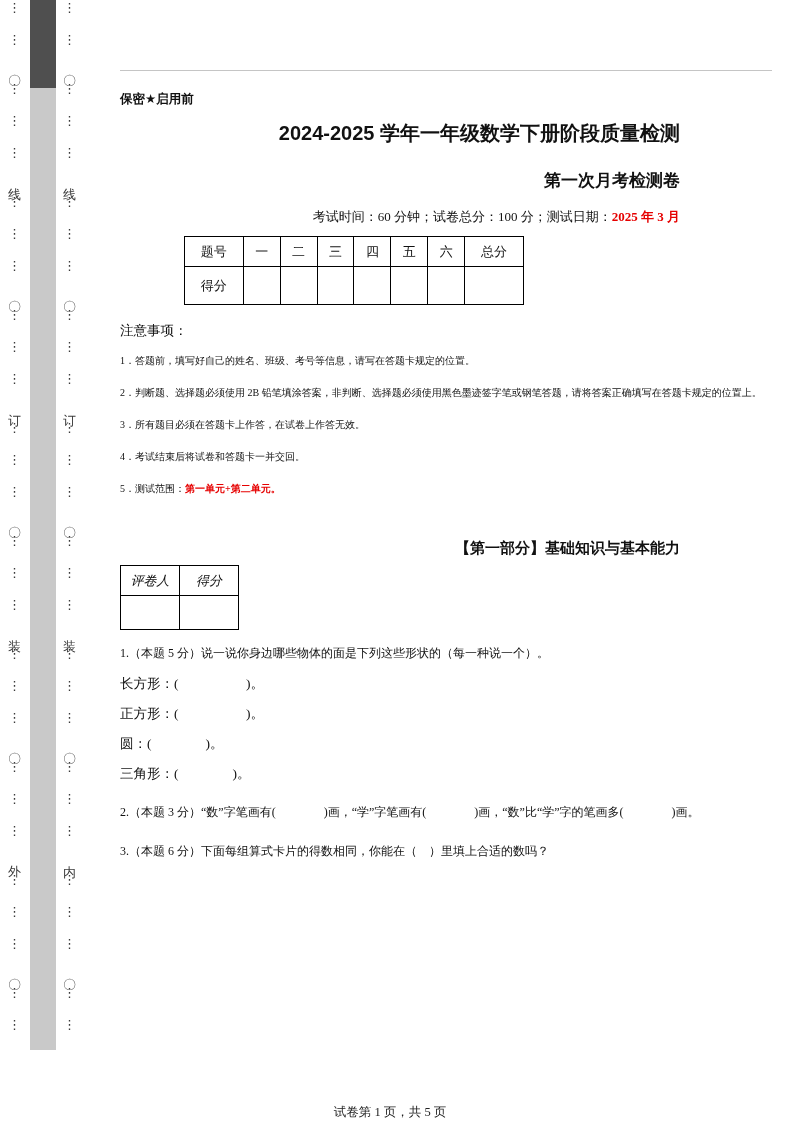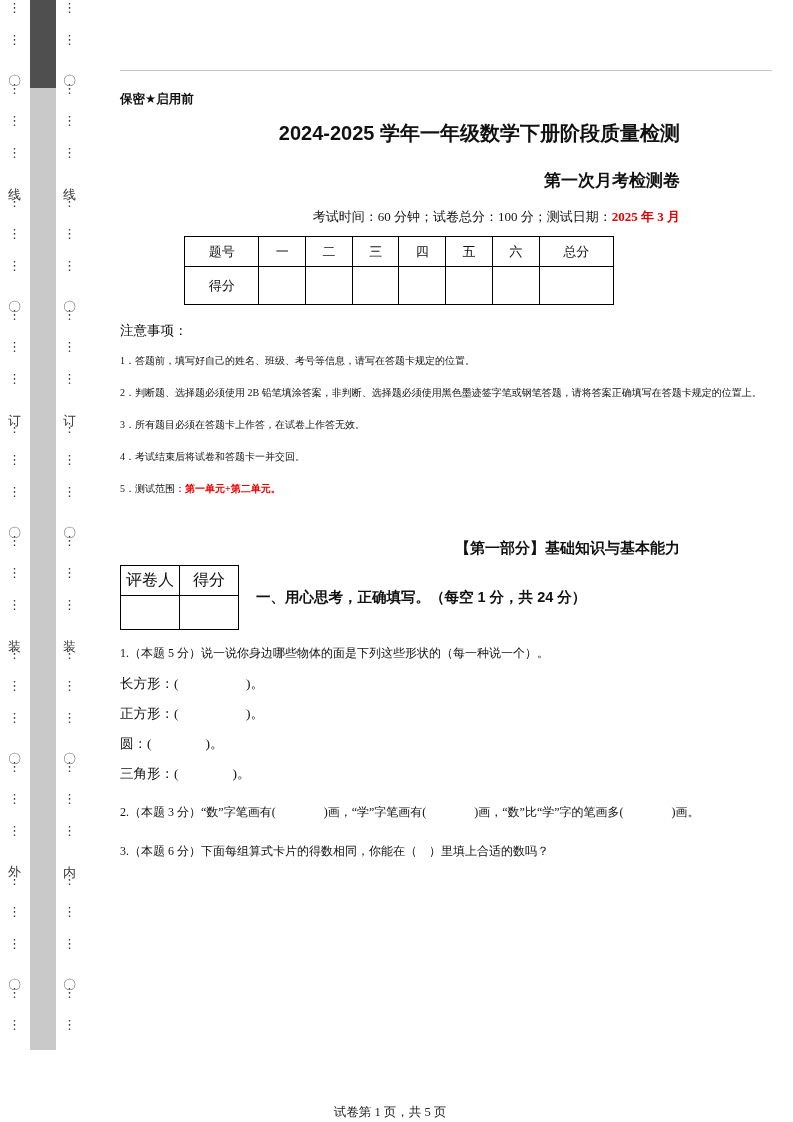--- a/index.html
+++ b/index.html
@@ -42,35 +42,35 @@
   .subtitle {
     margin-top:22px; font-size:17px; font-weight:bold;
     font-family:"Liberation Sans","DejaVu Sans",sans-serif;
   }
   .exam-info { margin-top:16px; font-size:13px; line-height:18px; }
   .red  { color:#e60000; }
   .bold { font-weight:bold; }
 
   .score-table {
     margin-top:10px; margin-left:64px;
-    border-collapse:collapse; width:430px; font-size:13px;
+    border-collapse:collapse; width:340px; font-size:13px;
   }
   .score-table td { border:1px solid #000; text-align:center; height:30px; padding:0 4px; }
   .score-table tr.score-row td { height:38px; }
 
   .notes-title { margin-top:12px; font-size:13.5px; line-height:28px; }
   .note { font-size:10px; line-height:32px; }
 
   .part-title {
     margin-top:32px; font-size:15px; font-weight:bold; line-height:22px;
     font-family:"Liberation Sans","DejaVu Sans",sans-serif;
   }
 
   .grader-row { margin-top:6px; display:flex; align-items:center; gap:17px; }
-  .grader-table { border-collapse:collapse; font-size:16px; }
+  .grader-table { border-collapse:collapse; font-size:13px;font-style:italic; }
   .grader-table td { border:1px solid #000; width:59px; height:30px; text-align:center; }
   .grader-table tr.empty-row td { height:34px; }
   .q-heading {
     font-weight:bold; font-size:14.5px;
     font-family:"Liberation Sans","DejaVu Sans",sans-serif;
   }
 
   .question { margin-top:8px; font-size:12px; line-height:31px; }
   .blank-line { font-size:13.5px; line-height:30px; }
 
@@ -139,21 +139,20 @@
         <tr>
           <td>评卷人</td>
           <td>得分</td>
         </tr>
         <tr class="empty-row">
           <td></td>
           <td></td>
         </tr>
       </tbody>
     </table>
-    <div class="q-heading">一、用心思考，正确填写。（每空 1 分，共 24 分）</div>
   </div>
 
   <p class="question">1.（本题 5 分）说一说你身边哪些物体的面是下列这些形状的（每一种说一个）。</p>
   <p class="blank-line">长方形：(　　　　　)。</p>
   <p class="blank-line">正方形：(　　　　　)。</p>
   <p class="blank-line">圆：(　　　　)。</p>
   <p class="blank-line">三角形：(　　　　)。</p>
 
   <p class="question">2.（本题 3 分）“数”字笔画有(　　　　)画，“学”字笔画有(　　　　)画，“数”比“学”字的笔画多(　　　　)画。</p>
   <p class="question">3.（本题 6 分）下面每组算式卡片的得数相同，你能在（　）里填上合适的数吗？</p>

